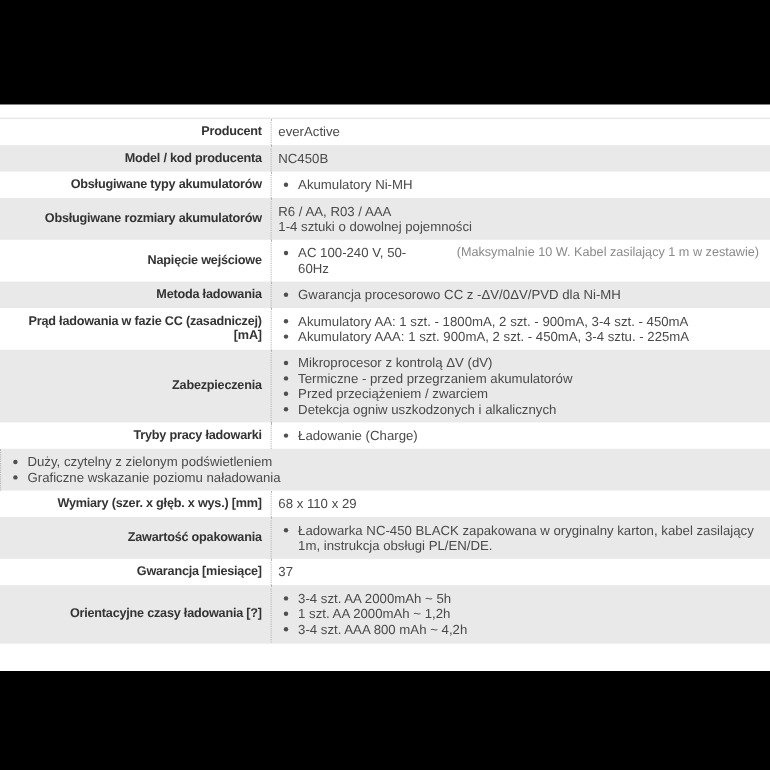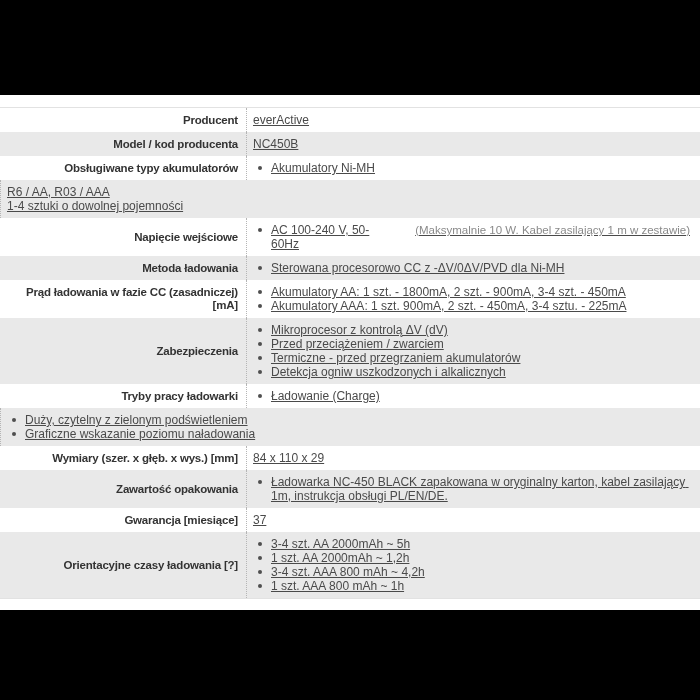--- a/index.html
+++ b/index.html
@@ -29,21 +29,21 @@
     display: flex; align-items: center; justify-content: flex-end;
     text-align: right;
     font-size: 11.5px; font-weight: bold; letter-spacing: -0.2px;
     line-height: 13px; color: #333;
   }
   .cell-value {
     flex: 1; box-sizing: border-box;
     padding: 5px 10px 5px 6px;
     border-left: 1px dotted #b5b5b5;
     display: flex; flex-direction: column; justify-content: center;
-    font-size: 12px; line-height: 14px; color: #4a4a4a; text-decoration: underline;
+    font-size: 12px; line-height: 14px; color: #4a4a4a;
   }
   .line { display: flex; align-items: flex-start; }
   .bullet {
     flex: none; width: 4px; height: 4px; border-radius: 50%;
     background: #4f4f4f; margin: 5px 9px 0 5px;
   }
   .txt { white-space: pre-wrap; }
   .note { color: #8a8a8a; font-size: 11.5px; margin-left: 20px; white-space: nowrap; }
 </style>
 </head>
@@ -72,20 +72,21 @@
         <div class="row">
     <div class="cell-label">Obsługiwane typy akumulatorów</div>
     <div class="cell-value">
             <div class="line">
               <span class="bullet"></span>
               <span class="txt">Akumulatory Ni-MH</span>
             </div>
           </div>
   </div>
         <div class="row shaded">
+    <div class="cell-label">Obsługiwane rozmiary akumulatorów</div>
     <div class="cell-value">
             <div class="line">
               <span class="txt">R6 / AA, R03 / AAA</span>
             </div>
             <div class="line">
               <span class="txt">1-4 sztuki o dowolnej pojemności</span>
             </div>
           </div>
   </div>
         <div class="row">
@@ -96,21 +97,21 @@
               <span class="txt">AC 100-240 V, 50-60Hz</span>
               <span class="note">(Maksymalnie 10 W. Kabel zasilający 1 m w zestawie)</span>
             </div>
           </div>
   </div>
         <div class="row shaded">
     <div class="cell-label">Metoda ładowania</div>
     <div class="cell-value">
             <div class="line">
               <span class="bullet"></span>
-              <span class="txt">Sterowana procesorowo CC z -ΔV/0ΔV/PVD dla Ni-MH</span>
+              <span class="txt">Gwarancja procesorowo CC z -ΔV/0ΔV/PVD dla Ni-MH</span>
             </div>
           </div>
   </div>
         <div class="row">
     <div class="cell-label">Prąd ładowania w fazie CC (zasadniczej) [mA]</div>
     <div class="cell-value">
             <div class="line">
               <span class="bullet"></span>
               <span class="txt">Akumulatory AA: 1 szt. - 1800mA, 2 szt. - 900mA, 3-4 szt. - 450mA</span>
             </div>
@@ -122,28 +123,28 @@
   </div>
         <div class="row shaded">
     <div class="cell-label">Zabezpieczenia</div>
     <div class="cell-value">
             <div class="line">
               <span class="bullet"></span>
               <span class="txt">Mikroprocesor z kontrolą ΔV (dV)</span>
             </div>
             <div class="line">
               <span class="bullet"></span>
+              <span class="txt">Termiczne - przed przegrzaniem akumulatorów</span>
+            </div>
+            <div class="line">
+              <span class="bullet"></span>
               <span class="txt">Przed przeciążeniem / zwarciem</span>
             </div>
             <div class="line">
               <span class="bullet"></span>
-              <span class="txt">Termiczne - przed przegrzaniem akumulatorów</span>
-            </div>
-            <div class="line">
-              <span class="bullet"></span>
               <span class="txt">Detekcja ogniw uszkodzonych i alkalicznych</span>
             </div>
           </div>
   </div>
         <div class="row">
     <div class="cell-label">Tryby pracy ładowarki</div>
     <div class="cell-value">
             <div class="line">
               <span class="bullet"></span>
               <span class="txt">Ładowanie (Charge)</span>
@@ -159,21 +160,21 @@
             <div class="line">
               <span class="bullet"></span>
               <span class="txt">Graficzne wskazanie poziomu naładowania</span>
             </div>
           </div>
   </div>
         <div class="row">
     <div class="cell-label">Wymiary (szer. x głęb. x wys.) [mm]</div>
     <div class="cell-value">
             <div class="line">
-              <span class="txt">84 x 110 x 29</span>
+              <span class="txt">68 x 110 x 29</span>
             </div>
           </div>
   </div>
         <div class="row shaded">
     <div class="cell-label">Zawartość opakowania</div>
     <div class="cell-value">
             <div class="line">
               <span class="bullet"></span>
               <span class="txt">Ładowarka NC-450 BLACK zapakowana w oryginalny karton, kabel zasilający 1m, instrukcja obsługi PL/EN/DE.</span>
             </div>
@@ -194,23 +195,19 @@
               <span class="bullet"></span>
               <span class="txt">3-4 szt. AA 2000mAh ~ 5h</span>
             </div>
             <div class="line">
               <span class="bullet"></span>
               <span class="txt">1 szt. AA 2000mAh ~ 1,2h</span>
             </div>
             <div class="line">
               <span class="bullet"></span>
               <span class="txt">3-4 szt. AAA 800 mAh ~ 4,2h</span>
-            </div>
-            <div class="line">
-              <span class="bullet"></span>
-              <span class="txt">1 szt. AAA 800 mAh ~ 1h</span>
             </div>
           </div>
   </div>
       </div>
   </div>
   <div class="letterbox bottom" style="background: rgb(0, 0, 0);"></div>
 </div>
 
 </body></html>

